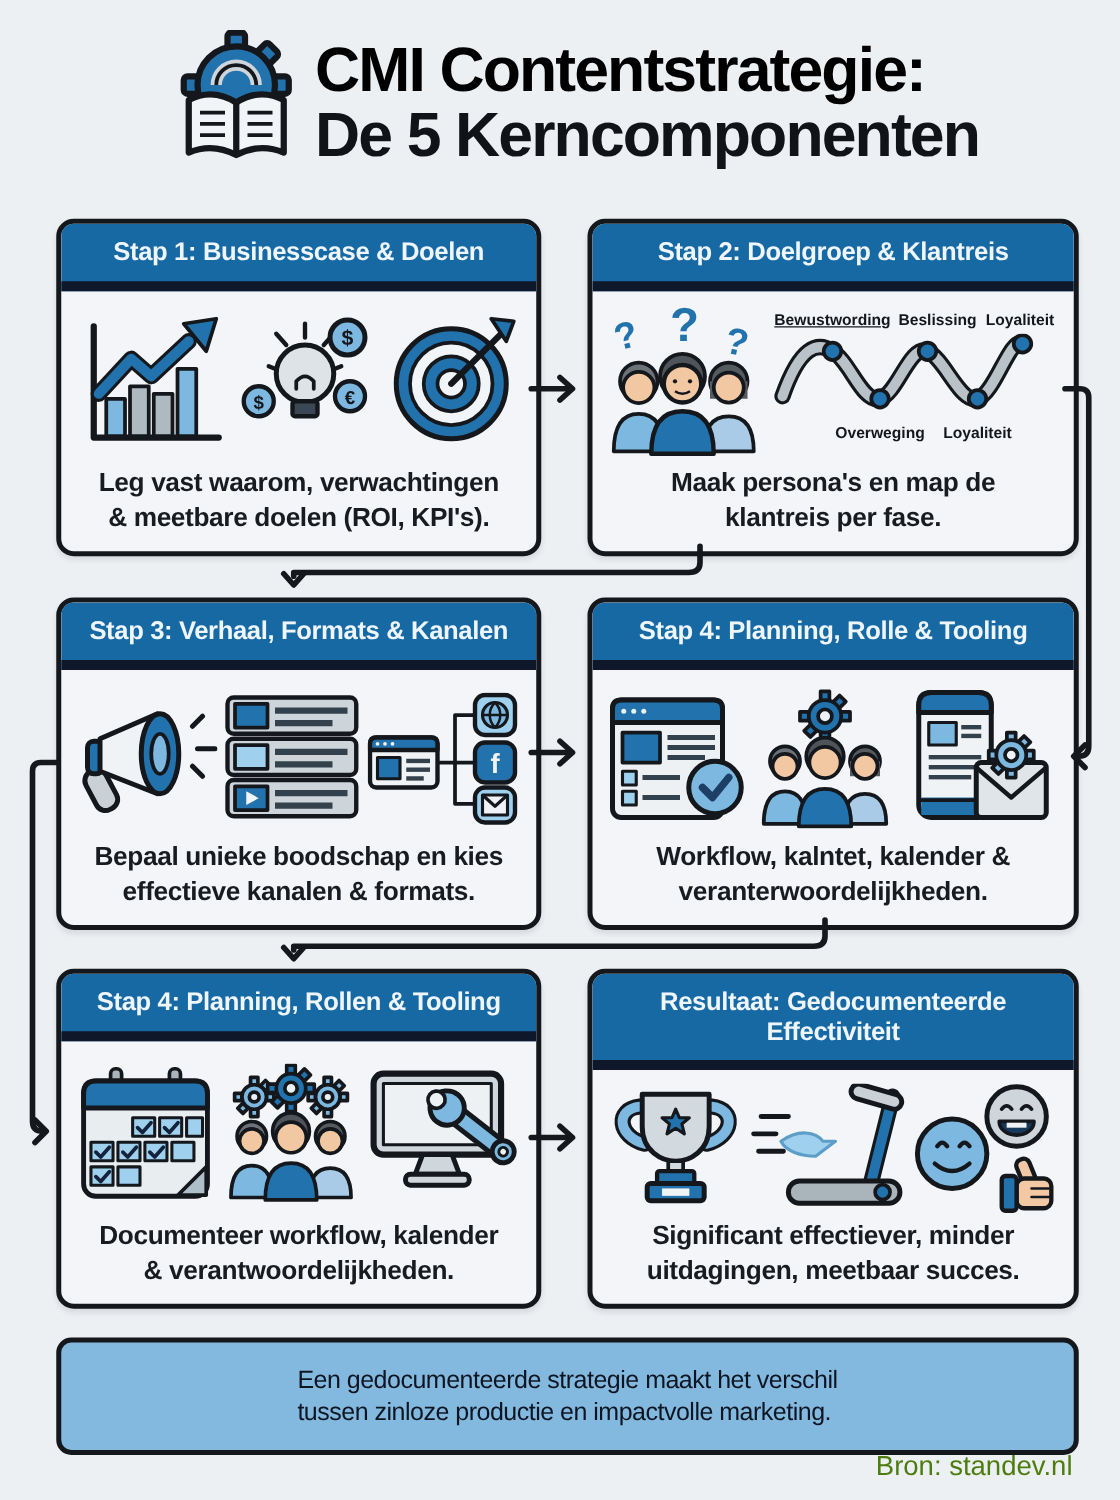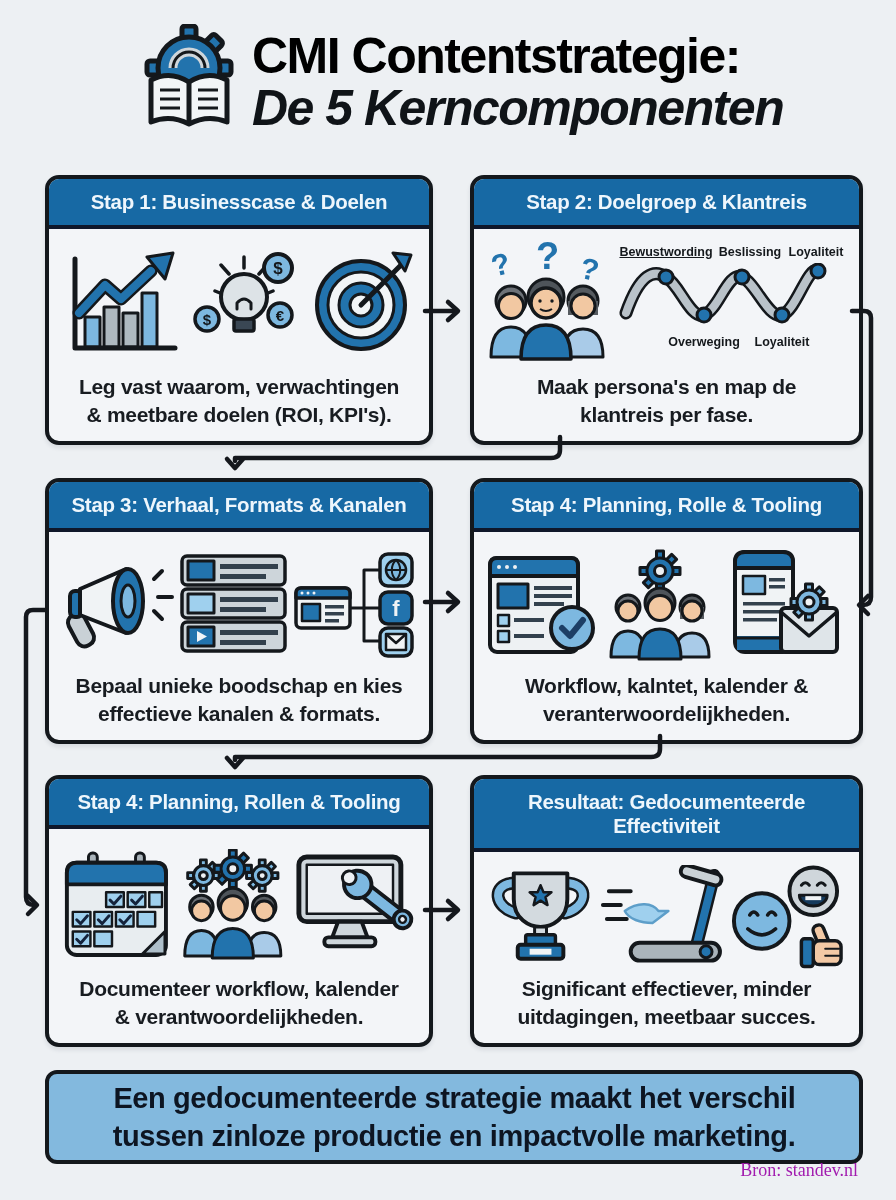--- a/index.html
+++ b/index.html
@@ -2,46 +2,46 @@
 <html><head>
 <meta charset="utf-8">
 <style>
   html,body{margin:0;padding:0;background:#e7ebee;}
   .canvas{position:relative;width:896px;height:1200px;background:#edf0f3;overflow:hidden;
           font-family:"Liberation Sans",sans-serif;color:#14181c;}
   
   .title-icon{position:absolute;left:138px;top:24px;}
   .title-block{position:absolute;left:252px;top:30px;line-height:1.04;white-space:nowrap;}
   .title-line1{font-size:50px;font-weight:bold;letter-spacing:-1.5px;color:#000000;}
-  .title-line2{font-size:50px;font-weight:bold;letter-spacing:-1.5px;color:#101418;font-style:italic;}
+  .title-line2{font-size:50px;font-weight:bold;letter-spacing:-1.5px;color:#101418;}
   
   .card{position:absolute;background:#f3f5f8;border:4px solid #14181c;border-radius:14px;
         display:flex;flex-direction:column;overflow:hidden;box-shadow:0 3px 4px rgba(30,40,60,.10);}
-  .card-header{background:#1769a4;border-bottom:4px solid #0f172a;color:#eef6fc;
+  .card-header{background:#1769a4;border-bottom:8px solid #0f172a;color:#eef6fc;
                font-size:20.5px;font-weight:bold;letter-spacing:-0.3px;text-align:center;
                padding:11px 4px;white-space:pre-line;line-height:1.15;}
   .card-body{flex:1;display:flex;flex-direction:column;}
   .icons{flex:1;display:flex;align-items:center;justify-content:space-around;padding:6px 12px 0;}
   .card-text{text-align:center;font-size:21px;font-weight:bold;letter-spacing:-0.3px;
              line-height:1.3;padding:0 4px 13px;white-space:pre-line;color:#181c21;}
   
   .pj{position:relative;flex:1;}
   .personas{position:absolute;left:4px;top:10px;}
   .journey{position:absolute;left:142px;top:16px;width:232px;height:108px;}
   .journey svg{position:absolute;left:0;top:18px;}
   .j-label{position:absolute;transform:translateX(-50%);font-size:12.5px;font-weight:bold;
            white-space:nowrap;color:#14181c;}
   
   .overlay{position:absolute;left:0;top:0;z-index:4;pointer-events:none;}
   
   .banner{position:absolute;left:45px;top:1070px;width:810px;height:86px;background:#83b9de;
           border:4px solid #14181c;border-radius:12px;display:flex;align-items:center;justify-content:center;}
-  .banner-text{font-size:29px;font-weight:bold;letter-spacing:-0.4px;color:#0d1522;
-               text-align:right;line-height:1.32;white-space:pre-line;}
-  .source{position:absolute;right:38px;top:1160px;font-size:18px;color:#a21caf;font-family:Liberation Serif, serif;}
+  .banner-text{font-size:20px;font-weight:normal;letter-spacing:-0.4px;color:#0d1522;
+               text-align:left;line-height:1.32;white-space:pre-line;}
+  .source{position:absolute;right:38px;top:1160px;font-size:22px;color:#4d7c0f;}
 </style>
 </head>
 <body>
 
 <div class="canvas">
 
   <svg class="title-icon" width="102" height="112" viewBox="0 0 102 112">
     <g stroke="#14181c" stroke-width="5" stroke-linejoin="round">
       <g fill="#2273ad">
         <rect x="44" y="2" width="14" height="16" rx="3"></rect>

